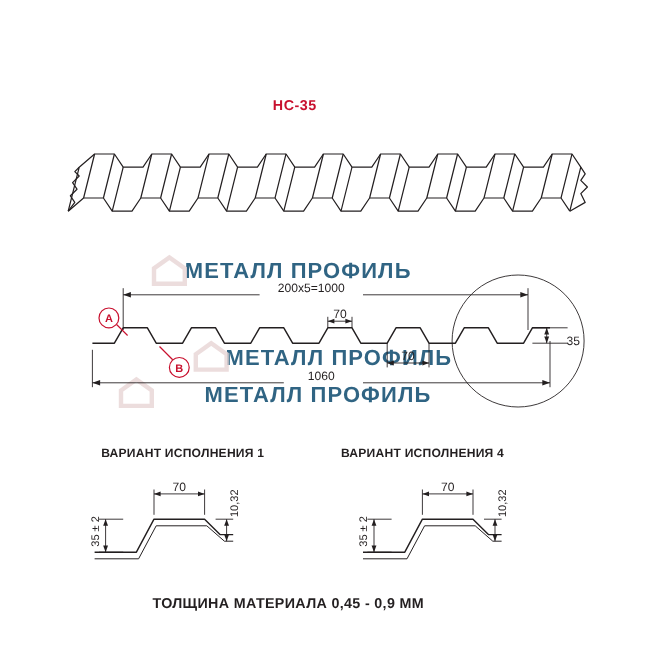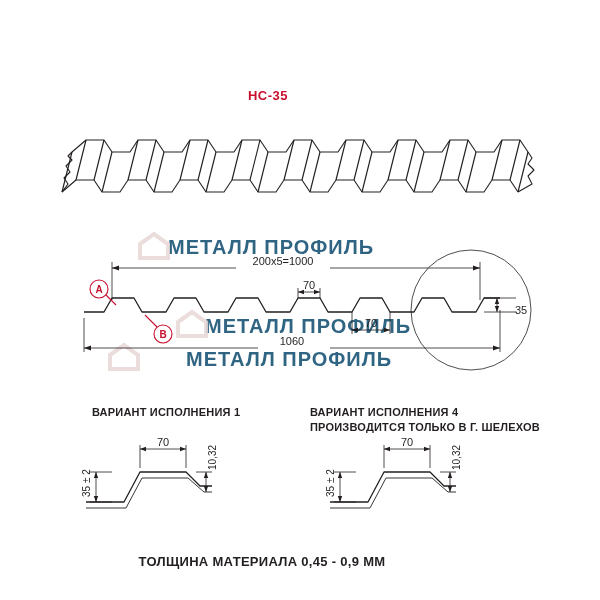--- a/index.html
+++ b/index.html
@@ -52,21 +52,21 @@
     font-size: 11px;
     font-weight: bold;
     letter-spacing: 0.2px;
     line-height: 15px;
   }
   .variant1-label { left: 68px; top: 405px; width: 240px; margin-left: 24px; }
   .variant2-label { left: 310px; top: 405px; width: 280px; }
   .footer-note {
     position: absolute;
     left: 0;
-    top: 554px;
+    top: 541px;
     width: 524px;
     text-align: center;
     font-size: 13px;
     font-weight: bold;
     letter-spacing: 0.3px;
   }
   .wm {
     position: absolute;
     font-family: "Liberation Sans", sans-serif;
     font-weight: bold;
@@ -307,17 +307,16 @@
     <text transform="translate(460,470) rotate(-90)" font-family="Liberation Sans, sans-serif" font-size="10" fill="#231f20">10,32</text>
   </svg>
 
   <div class="variant-label variant1-label">
     <div>ВАРИАНТ ИСПОЛНЕНИЯ 1</div>
     <div></div>
   </div>
 
   <div class="variant-label variant2-label">
     <div>ВАРИАНТ ИСПОЛНЕНИЯ 4</div>
-    <div>ПРОИЗВОДИТСЯ ТОЛЬКО В Г. ШЕЛЕХОВ</div>
   </div>
 
   <div class="footer-note">ТОЛЩИНА МАТЕРИАЛА 0,45 - 0,9 ММ</div>
 </div>
 
 </body></html>

